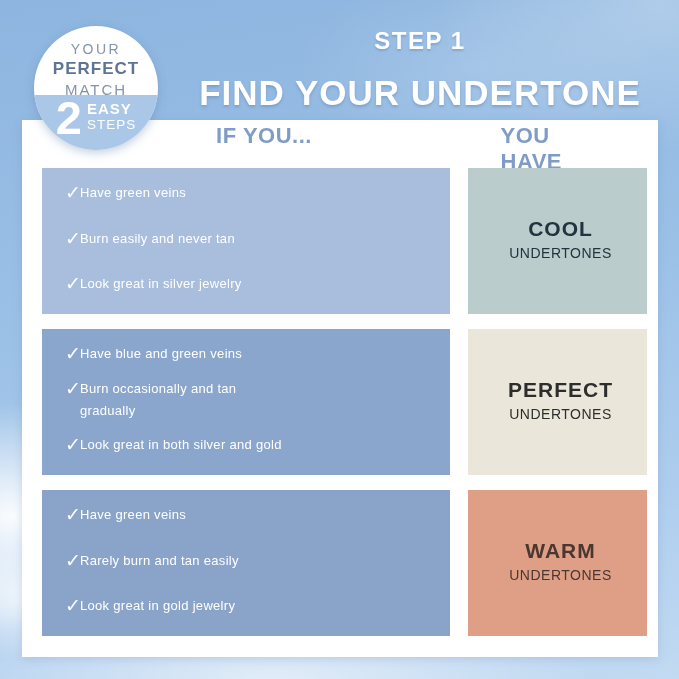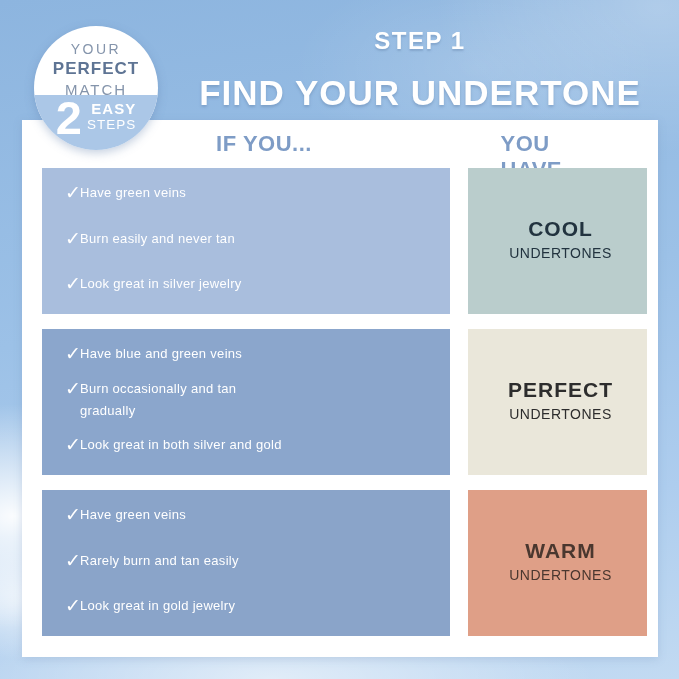--- a/index.html
+++ b/index.html
@@ -25,28 +25,28 @@
   
   .badge { position:absolute; left:34px; top:26px; width:124px; height:124px; border-radius:50%;
            background:#ffffff; overflow:hidden; z-index:3; box-shadow:0 3px 10px rgba(90,120,165,.35); }
   .badge-top { padding-top:15px; text-align:center; }
   .badge-line1 { font-size:14px; letter-spacing:2.5px; color:#8494ab; }
   .badge-line2 { font-size:17px; font-weight:bold; letter-spacing:1px; color:#5e7494; margin-top:2px; }
   .badge-line3 { font-size:15px; letter-spacing:2px; color:#8494ab; margin-top:2px; }
   .badge-bottom { position:absolute; left:0; bottom:0; width:100%; height:55px;
                   display:flex; align-items:flex-start; justify-content:center; gap:5px; color:#ffffff; }
   .badge-number { font-size:47px; font-weight:bold; line-height:50px; margin-top:-2px; }
-  .badge-steps { display:flex; flex-direction:column; margin-top:6px;align-items:flex-end; }
+  .badge-steps { display:flex; flex-direction:column; margin-top:6px; }
   .badge-steps-1 { font-size:15px; font-weight:bold; letter-spacing:1px; line-height:16px; }
   .badge-steps-2 { font-size:13.5px; letter-spacing:1px; line-height:15px; }
 
   
   .panel { position:absolute; left:22px; top:120px; width:636px; height:537px; background:#ffffff;
            box-shadow:0 2px 8px rgba(110,140,180,.25); z-index:1; }
-  .col-header { position:absolute; top:11px; transform:translateX(-50%); font-size:22px; font-weight:bold; letter-spacing:.5px; }
+  .col-header { position:absolute; top:3px; transform:translateX(-50%); font-size:22px; font-weight:bold; letter-spacing:.5px; }
   .col-header.c1 { left:242px; }
   .col-header.c2 { left:531px; }
 
   .items-box { position:absolute; left:20px; width:408px; height:146px;
                display:flex; flex-direction:column; justify-content:space-between;
                padding:14px 0 19px 0; }
   .result-box { position:absolute; left:446px; width:179px; height:146px;
                 display:flex; flex-direction:column; align-items:center; justify-content:center; text-align:center;padding-left:6px; }
   .r1 { top:48px; } .r2 { top:209px; } .r3 { top:370px; }
 

